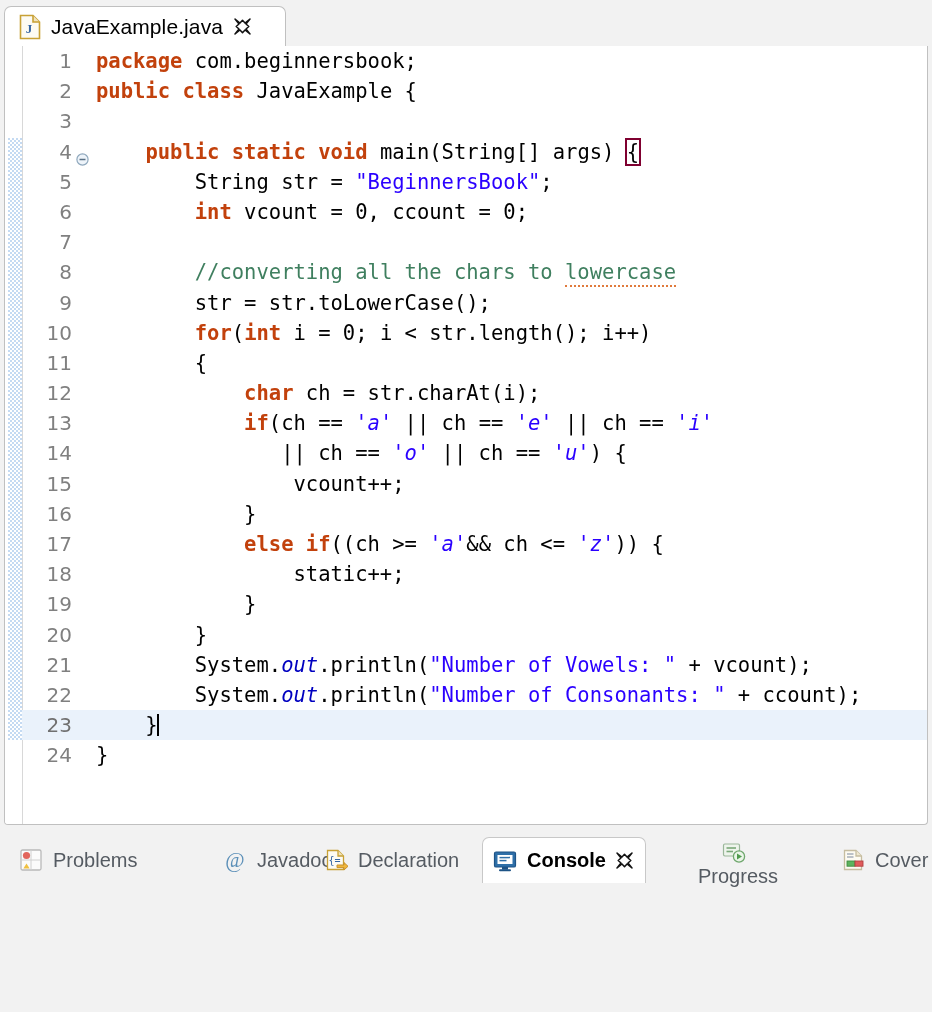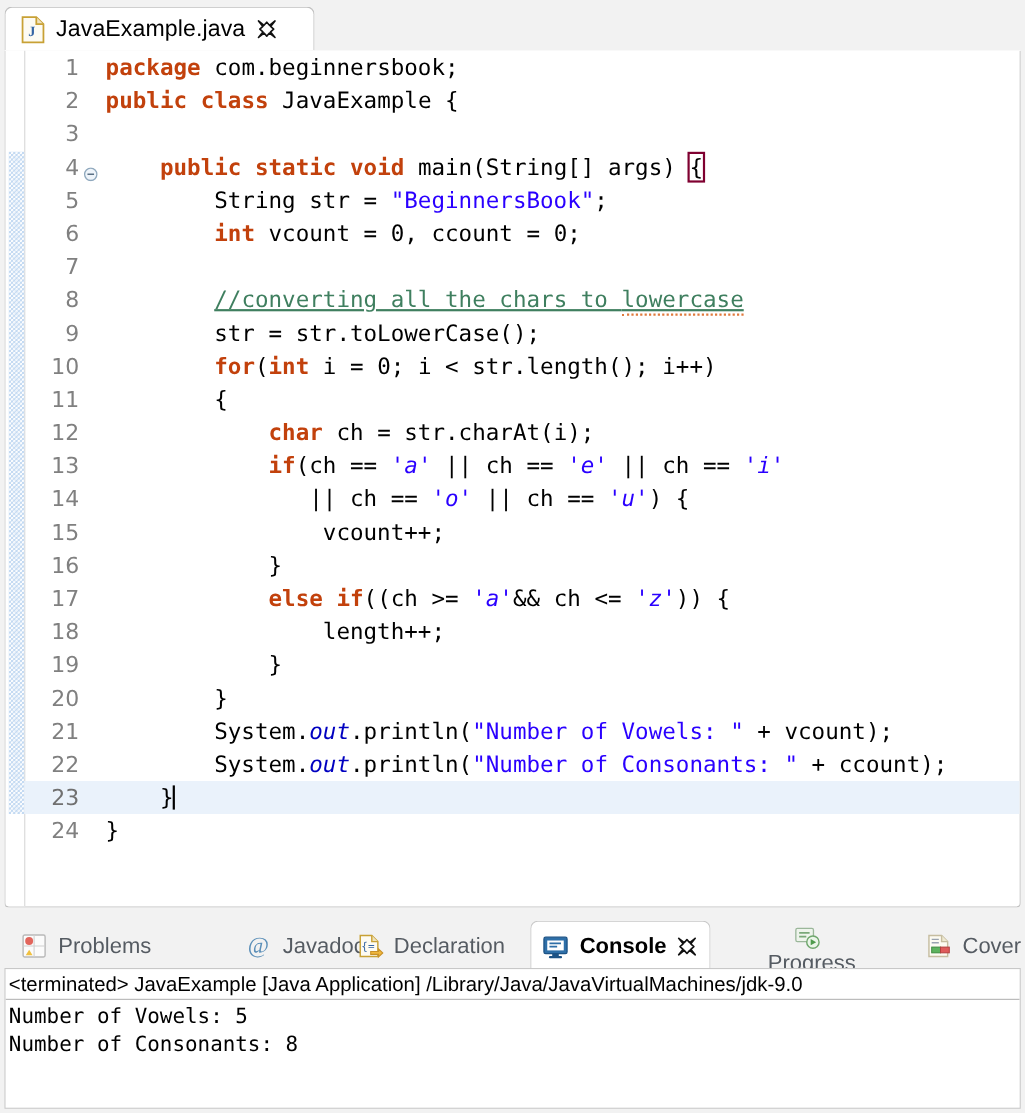--- a/index.html
+++ b/index.html
@@ -57,21 +57,21 @@
     position:absolute;left:74px;top:0;
     font-family:"DejaVu Sans Mono","Liberation Mono",monospace;
     font-size:20.5px;color:#000000;letter-spacing:0px;
   }
   .line.cur{background:#eaf2fb;}
   .line.cur .ln{color:#707070;}
 
   .kw{color:#c2410c;font-weight:bold;}
   .str{color:#2a00ff;}
   .chr{color:#2a00ff;font-style:italic;}
-  .cmt{color:#3f7f5f;text-decoration:underline;}
+  .cmt{color:#3f7f5f;}
   .fld{color:#0000c0;font-style:italic;}
   .spell{border-bottom:2px dotted #e07a3c;padding-bottom:1px;}
   .brk{outline:2px solid #7f0030;outline-offset:0px;}
   .caret{
     display:inline-block;width:0;border-left:2px solid #000;height:22px;
     vertical-align:-4px;margin-left:-1px;
   }
 
   
   .bottom{position:absolute;left:0;top:833px;width:856px;height:179px;background:#f2f2f2;}
@@ -147,21 +147,21 @@
         <div class="line"><span class="ln">8</span><span class="src">        <span class="cmt">//converting all the chars to <span class="spell">lowercase</span></span></span></div>
         <div class="line"><span class="ln">9</span><span class="src">        str = str.toLowerCase();</span></div>
         <div class="line"><span class="ln">10</span><span class="src">        <span class="kw">for</span>(<span class="kw">int</span> i = 0; i &lt; str.length(); i++)</span></div>
         <div class="line"><span class="ln">11</span><span class="src">        {</span></div>
         <div class="line"><span class="ln">12</span><span class="src">            <span class="kw">char</span> ch = str.charAt(i);</span></div>
         <div class="line"><span class="ln">13</span><span class="src">            <span class="kw">if</span>(ch == <span class="chr">'a'</span> || ch == <span class="chr">'e'</span> || ch == <span class="chr">'i'</span></span></div>
         <div class="line"><span class="ln">14</span><span class="src">               || ch == <span class="chr">'o'</span> || ch == <span class="chr">'u'</span>) {</span></div>
         <div class="line"><span class="ln">15</span><span class="src">                vcount++;</span></div>
         <div class="line"><span class="ln">16</span><span class="src">            }</span></div>
         <div class="line"><span class="ln">17</span><span class="src">            <span class="kw">else</span> <span class="kw">if</span>((ch &gt;= <span class="chr">'a'</span>&amp;&amp; ch &lt;= <span class="chr">'z'</span>)) {</span></div>
-        <div class="line"><span class="ln">18</span><span class="src">                length++;</span></div>
+        <div class="line"><span class="ln">18</span><span class="src">                static++;</span></div>
         <div class="line"><span class="ln">19</span><span class="src">            }</span></div>
         <div class="line"><span class="ln">20</span><span class="src">        }</span></div>
         <div class="line"><span class="ln">21</span><span class="src">        System.<span class="fld">out</span>.println(<span class="str">"Number of Vowels: "</span> + vcount);</span></div>
         <div class="line"><span class="ln">22</span><span class="src">        System.<span class="fld">out</span>.println(<span class="str">"Number of Consonants: "</span> + ccount);</span></div>
         <div class="line cur"><span class="ln">23</span><span class="src">    }<span class="caret"></span></span></div>
         <div class="line"><span class="ln">24</span><span class="src">}</span></div>
       </div>
   </div>
 
   <div class="bottom">
@@ -235,20 +235,15 @@
               <line x1="7" y1="7" x2="13.5" y2="7" stroke="#9aa3b0" stroke-width="1.3"></line>
               <line x1="7" y1="10" x2="13.5" y2="10" stroke="#9aa3b0" stroke-width="1.3"></line>
               <rect x="7" y="14" width="8" height="5.2" fill="#5db35d" stroke="#3f8a3f" stroke-width="0.9"></rect>
               <rect x="15" y="14" width="8" height="5.2" fill="#df5b5b" stroke="#b33f3f" stroke-width="0.9"></rect>
             </svg>
           </span>
           <span class="blabel">Cover</span>
         </div>
       </div>
 
-    <div class="console">
-      <div class="con-head">&lt;terminated&gt; JavaExample [Java Application] /Library/Java/JavaVirtualMachines/jdk-9.0</div>
-      <div class="con-out" id="con-out">Number of Vowels: 5
-Number of Consonants: 8</div>
-    </div>
   </div>
 
 </div>
 
 </body></html>

